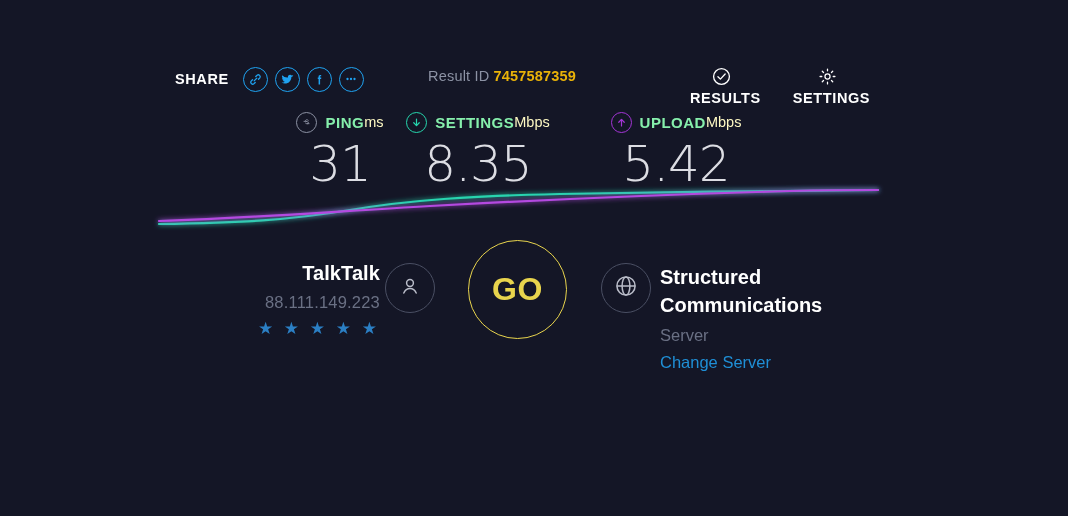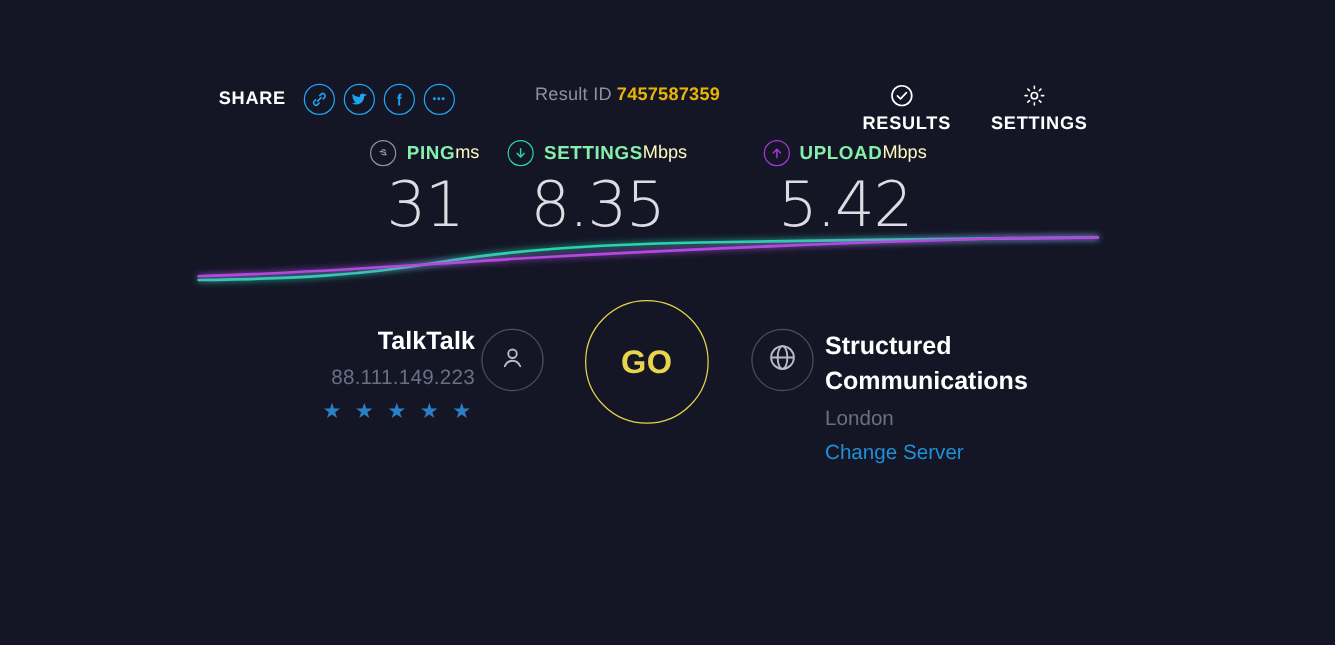--- a/index.html
+++ b/index.html
@@ -197,21 +197,21 @@
     left: 468px;
     top: 240px;
     width: 97px;
     height: 97px;
     border-radius: 50%;
     border: 1.7px solid #e8d44d;
     display: flex;
     align-items: center;
     justify-content: center;
     color: #e8d44d;
-    font-size: 26px;
+    font-size: 32px;
     font-weight: bold;
     letter-spacing: 0.5px;
     cursor: pointer;
     background: transparent;
   }
 
   .server-block {
     position: absolute;
     left: 660px;
     top: 13px;
@@ -367,21 +367,21 @@
 <div class="bottom">
 
   <div class="isp-block">
     <div class="isp-name">TalkTalk</div>
     <div class="isp-ip">88.111.149.223</div>
     <div class="stars">★ ★ ★ ★ ★</div>
   </div>
 
   <div class="server-block">
     <div class="server-name">Structured Communications</div>
-    <div class="server-city">London</div>
+    <div class="server-city">Server</div>
     <div class="change-server">Change Server</div>
   </div>
 </div>
 
 <div class="circle-ico" id="avatar-circle">
   <span>
     <svg width="24" height="24" viewBox="0 0 24 24" fill="none" stroke="currentColor" stroke-width="1.5" stroke-linecap="round">
       <circle cx="12" cy="9" r="3.4"></circle>
       <path d="M5.8 19c1.3-3 3.7-4.4 6.2-4.4s4.9 1.4 6.2 4.4"></path>
     </svg>

